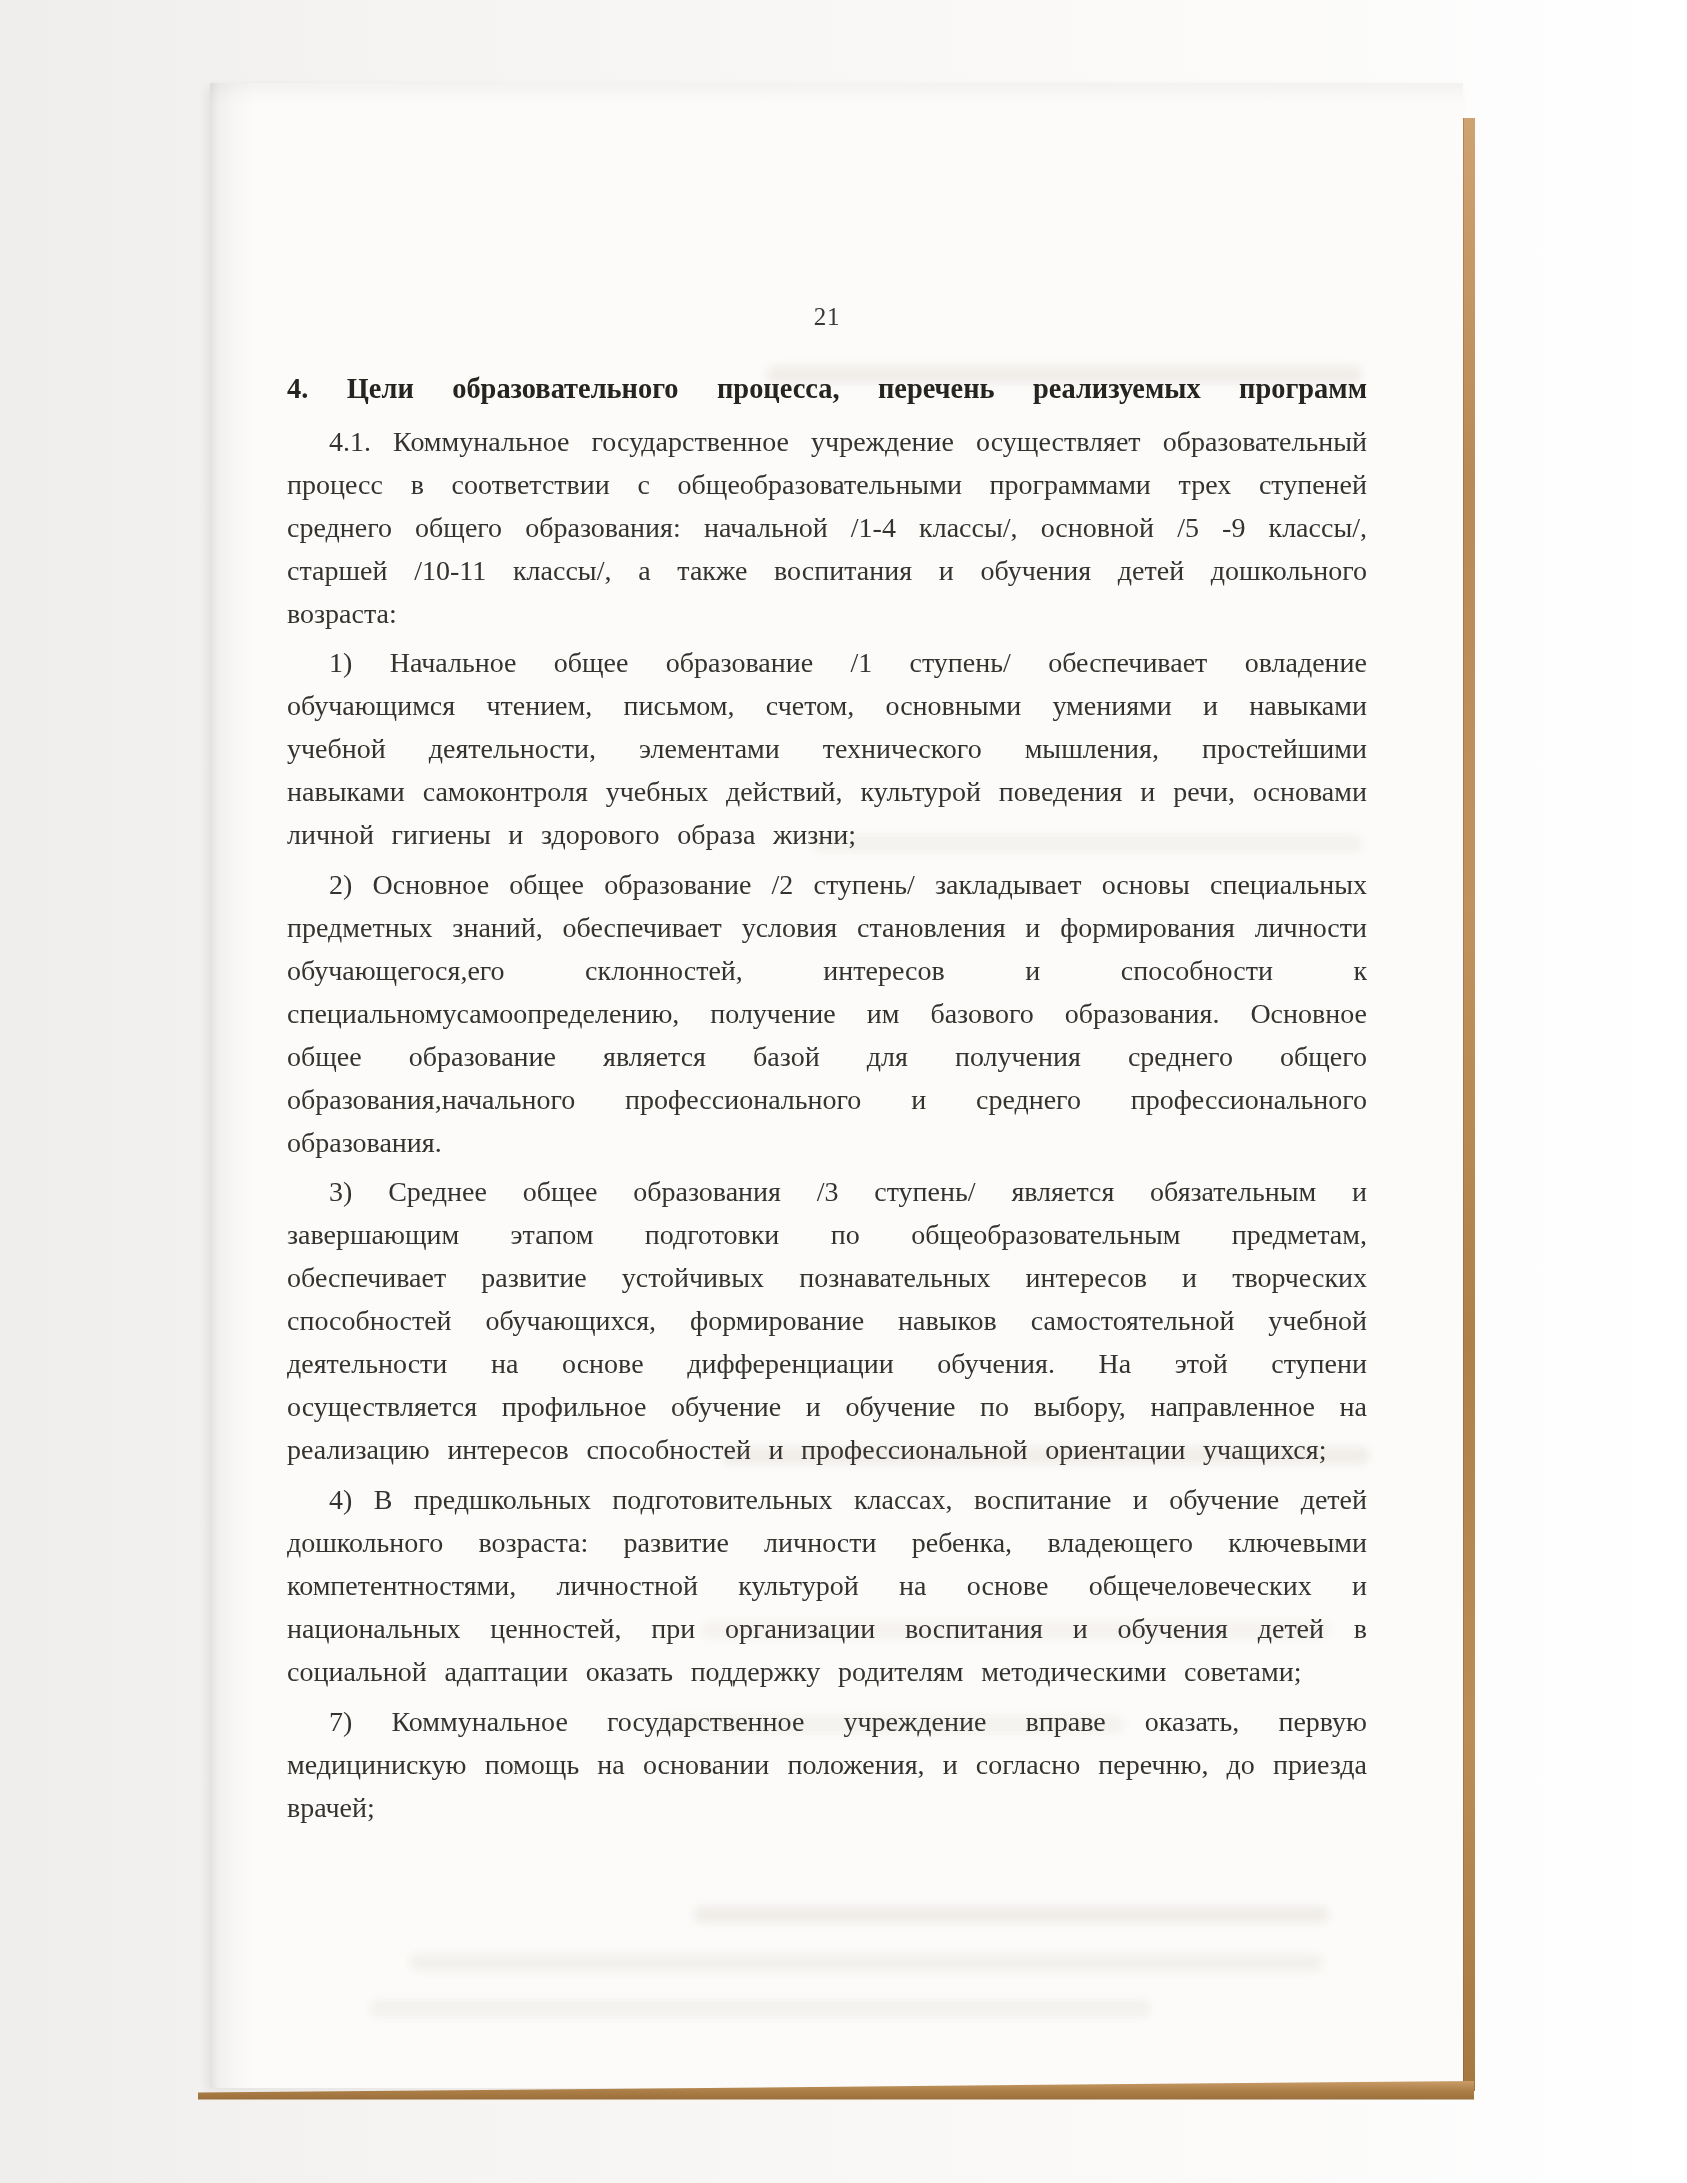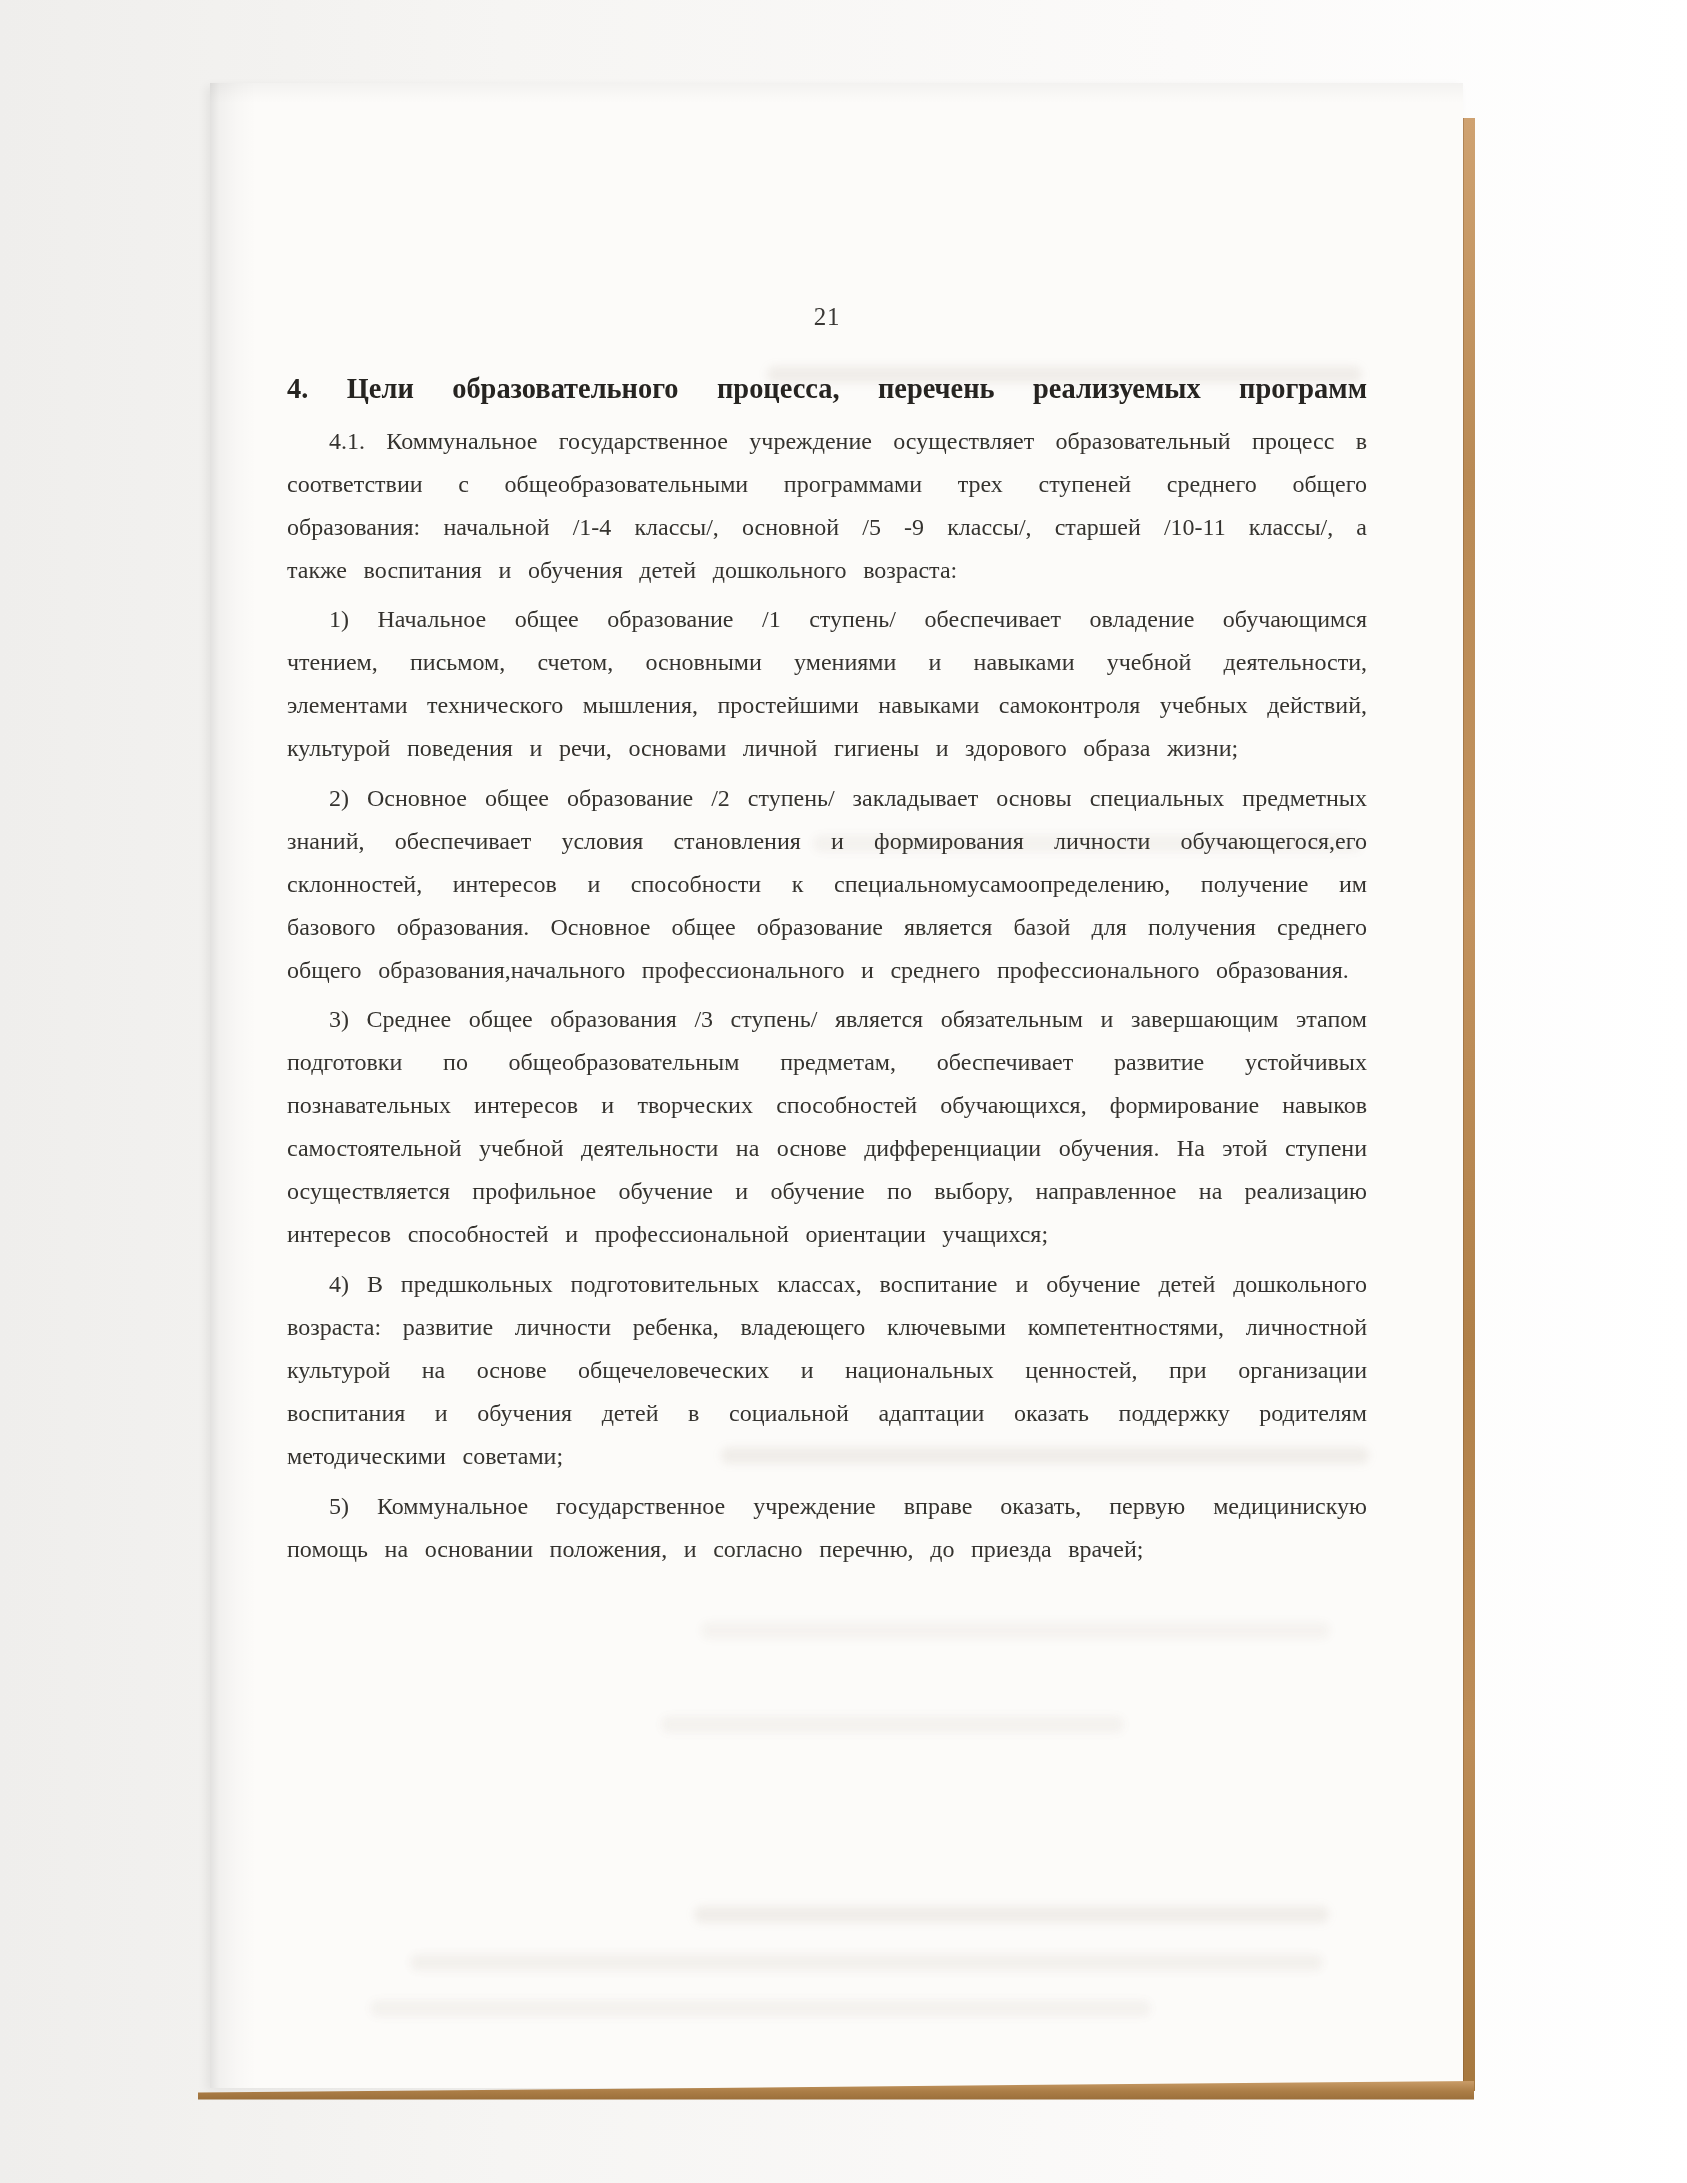--- a/index.html
+++ b/index.html
@@ -81,21 +81,21 @@
     font-size: 28.4px;
     line-height: 41px;
     color: #262421;
     text-align: justify;
     text-align-last: justify;
     margin: 0 0 10.6px 0;
     word-spacing: 4px;
   }
 
   p.body {
-    font-size: 24px;
+    font-size: 28px;
     line-height: 43px;
     margin: 0 0 6.6px 0;
     text-align: justify;
     text-indent: 42px;
     word-spacing: 10.6px;
     color: #35332f;
   }
 
   
   .bleed {
@@ -137,19 +137,19 @@
     <p class="body">4.1. Коммунальное государственное учреждение осуществляет образовательный процесс в соответствии с общеобразовательными программами трех ступеней среднего общего образования: начальной /1-4 классы/, основной /5 -9 классы/, старшей /10-11 классы/, а также воспитания и обучения детей дошкольного возраста:</p>
 
     <p class="body">1) Начальное общее образование /1 ступень/ обеспечивает овладение обучающимся чтением, письмом, счетом, основными умениями и навыками учебной деятельности, элементами технического мышления, простейшими навыками самоконтроля учебных действий, культурой поведения и речи, основами личной гигиены и здорового образа жизни;</p>
 
     <p class="body">2) Основное общее образование /2 ступень/ закладывает основы специальных предметных знаний, обеспечивает условия становления и формирования личности обучающегося,его склонностей, интересов и способности к специальномусамоопределению, получение им базового образования. Основное общее  образование является базой для получения среднего общего образования,начального профессионального  и среднего профессионального образования.</p>
 
     <p class="body">3) Среднее общее образования /3 ступень/ является обязательным и завершающим этапом подготовки по общеобразовательным предметам, обеспечивает развитие устойчивых познавательных интересов и творческих способностей обучающихся, формирование навыков самостоятельной учебной деятельности на основе дифференциации обучения. На этой ступени осуществляется профильное обучение и обучение по выбору, направленное на реализацию интересов способностей и профессиональной ориентации учащихся;</p>
 
     <p class="body">4) В предшкольных подготовительных классах, воспитание и обучение детей дошкольного возраста: развитие личности ребенка, владеющего ключевыми компетентностями, личностной культурой на основе общечеловеческих и национальных ценностей, при организации воспитания и обучения детей в социальной адаптации оказать поддержку родителям методическими советами;</p>
 
-    <p class="body">5) Коммунальное государственное  учреждение вправе оказать, первую медицинискую помощь на основании положения, и согласно перечню, до приезда врачей;</p>
+    <p class="body">7) Коммунальное государственное  учреждение вправе оказать, первую медицинискую помощь на основании положения, и согласно перечню, до приезда врачей;</p>
   </div>
 </div>
 
 <div class="book-edge-right"></div>
 <div class="book-edge-bottom"></div>
 
 
 </body></html>

